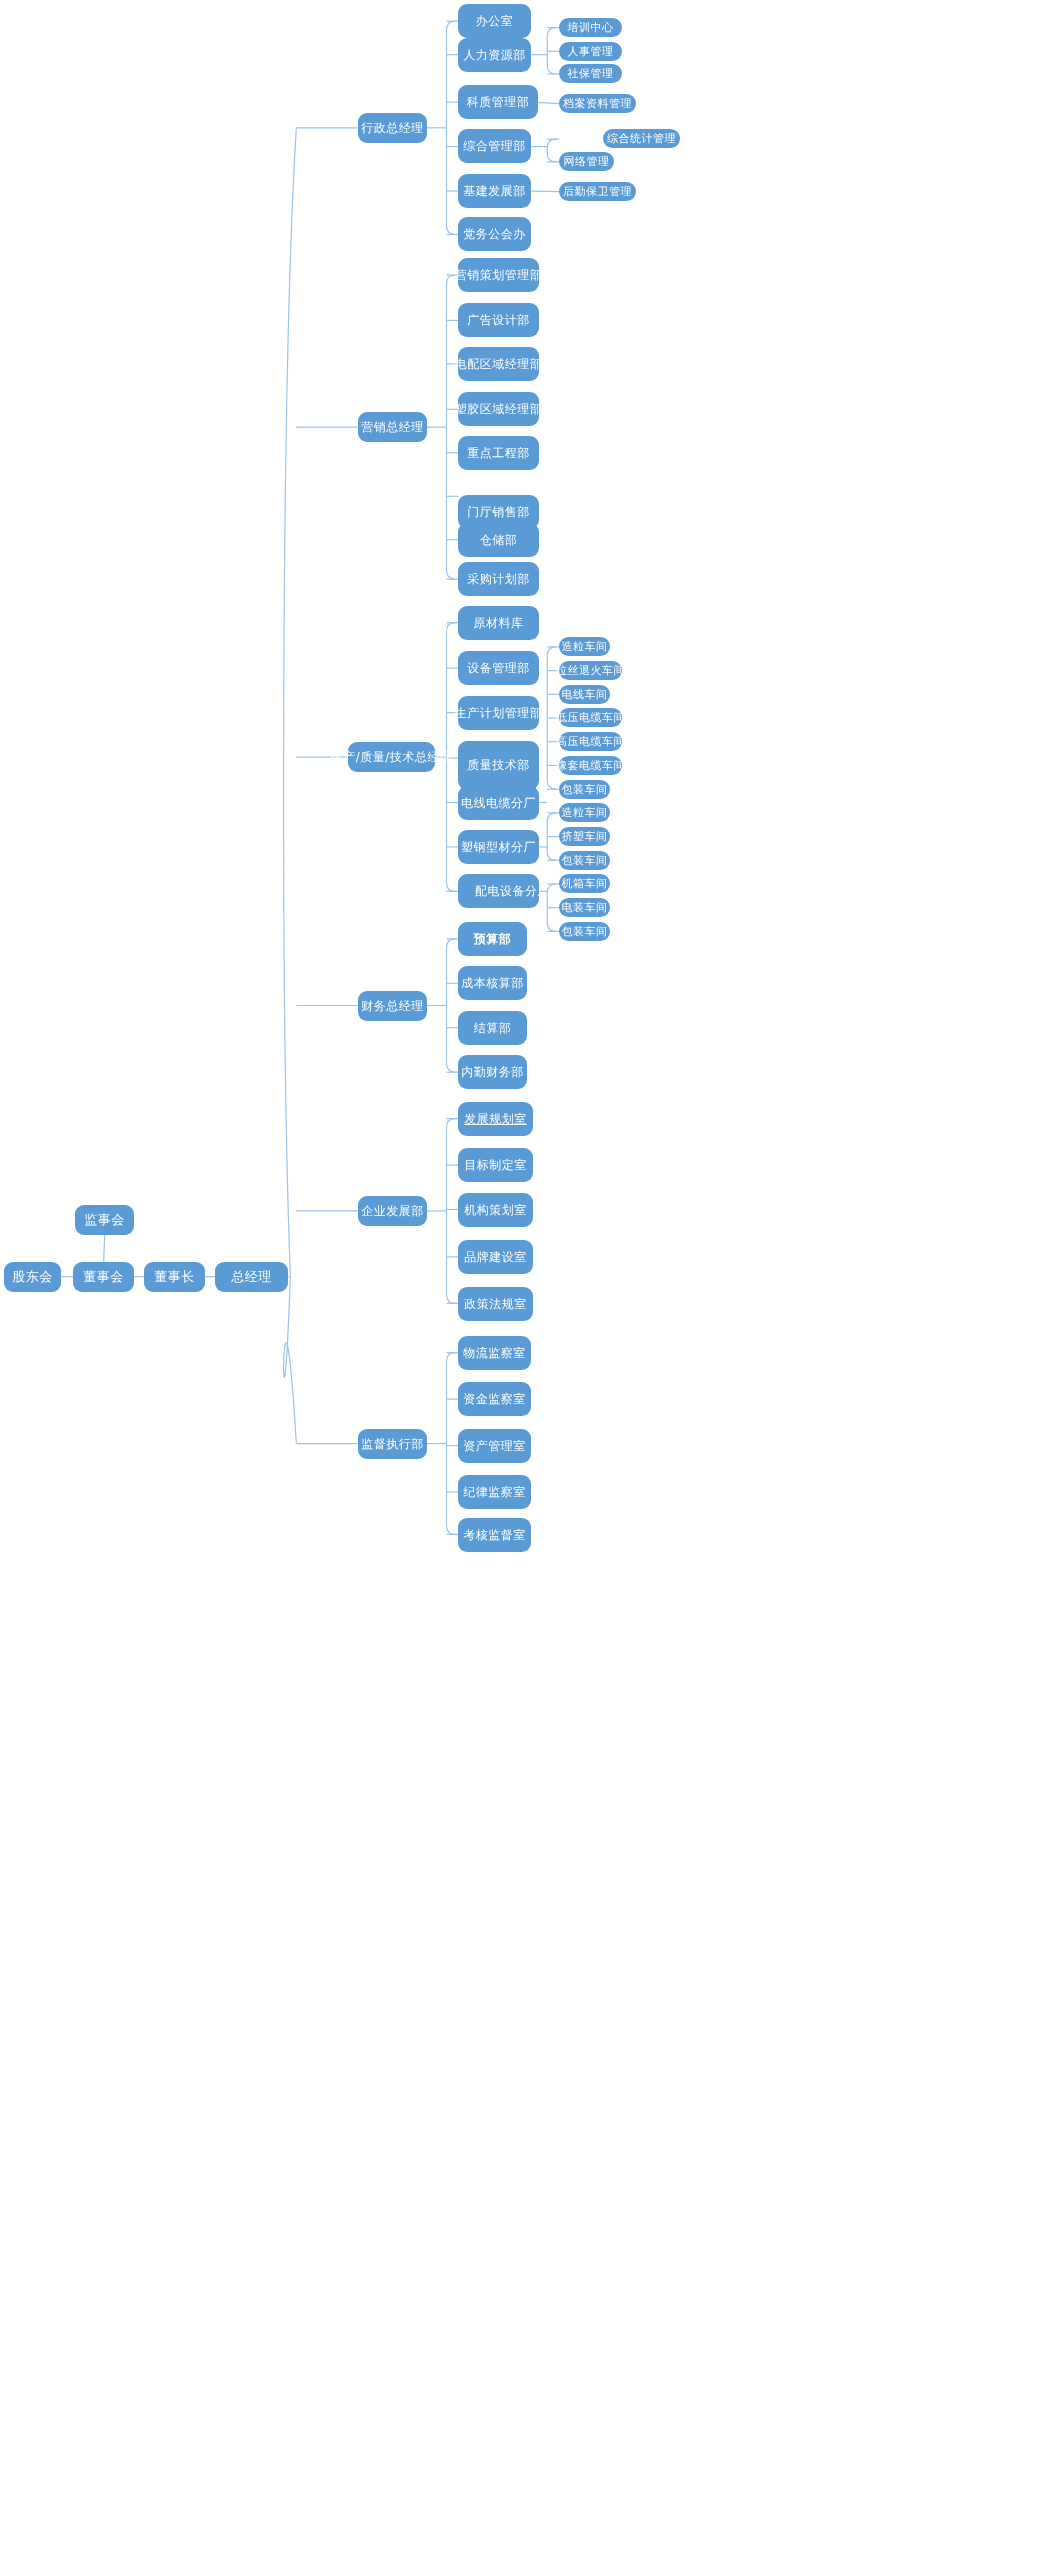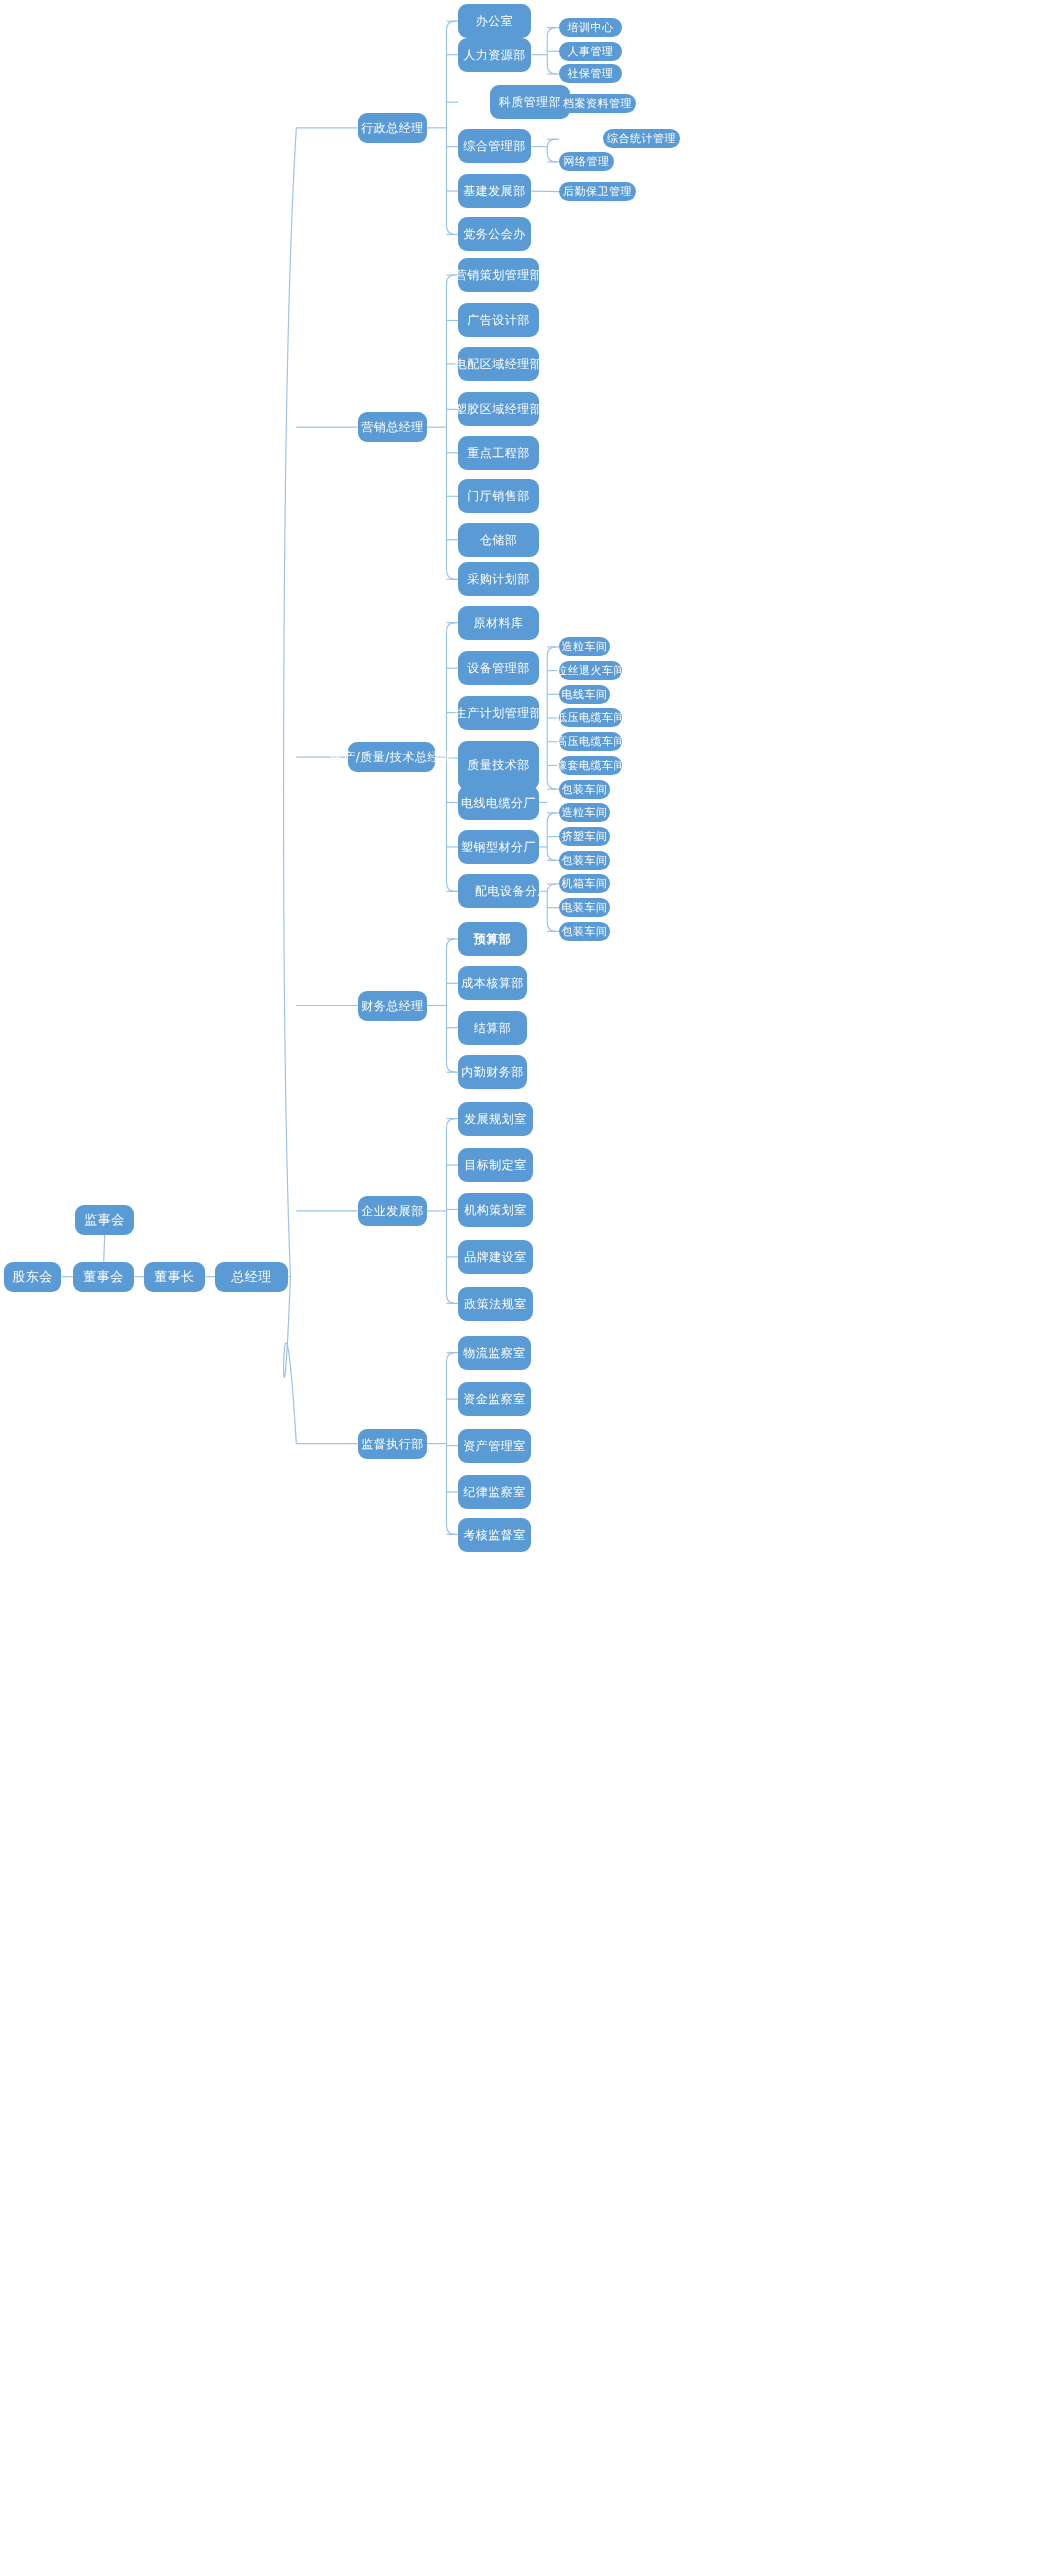--- a/index.html
+++ b/index.html
@@ -148,35 +148,35 @@
       <div class="node lvl0" style="left: 4px; top: 1262px; width: 57px; height: 30px;">股东会</div>
       <div class="node lvl0" style="left: 73px; top: 1262px; width: 61px; height: 30px;">董事会</div>
       <div class="node lvl0" style="left: 144px; top: 1262px; width: 61px; height: 30px;">董事长</div>
       <div class="node lvl0" style="left: 215px; top: 1262px; width: 73px; height: 30px;">总经理</div>
       <div class="node lvl0" style="left: 75px; top: 1205px; width: 59px; height: 30px;">监事会</div>
       <div class="node lvl2" style="left: 458px; top: 4px; width: 73px; height: 34px;">办公室</div>
       <div class="node lvl2" style="left: 458px; top: 38px; width: 73px; height: 34px;">人力资源部</div>
       <div class="node lvl3" style="left: 559px; top: 18px; width: 63px; height: 19px;">培训中心</div>
       <div class="node lvl3" style="left: 559px; top: 42px; width: 63px; height: 19px;">人事管理</div>
       <div class="node lvl3" style="left: 559px; top: 64px; width: 63px; height: 19px;">社保管理</div>
-      <div class="node lvl2" style="left: 458px; top: 85px; width: 80px; height: 34px; margin-left: 32px;">科质管理部</div>
+      <div class="node lvl2" style="left: 458px; top: 85px; width: 80px; height: 34px;">科质管理部</div>
       <div class="node lvl3" style="left: 559px; top: 94px; width: 77px; height: 19px;">档案资料管理</div>
       <div class="node lvl2" style="left: 458px; top: 129px; width: 73px; height: 34px;">综合管理部</div>
       <div class="node lvl3" style="left: 559px; top: 129px; width: 77px; height: 19px; margin-left: 44px;">综合统计管理</div>
       <div class="node lvl3" style="left: 559px; top: 152px; width: 55px; height: 19px;">网络管理</div>
       <div class="node lvl2" style="left: 458px; top: 174px; width: 73px; height: 34px;">基建发展部</div>
       <div class="node lvl3" style="left: 559px; top: 182px; width: 77px; height: 19px;">后勤保卫管理</div>
       <div class="node lvl2" style="left: 458px; top: 217px; width: 73px; height: 34px;">党务公会办</div>
       <div class="node lvl1" style="left: 358px; top: 113px; width: 69px; height: 30px;">行政总经理</div>
       <div class="node lvl2" style="left: 458px; top: 258px; width: 81px; height: 34px;">营销策划管理部</div>
       <div class="node lvl2" style="left: 458px; top: 303px; width: 81px; height: 34px;">广告设计部</div>
       <div class="node lvl2" style="left: 458px; top: 347px; width: 81px; height: 34px;">电配区域经理部</div>
       <div class="node lvl2" style="left: 458px; top: 392px; width: 81px; height: 34px;">塑胶区域经理部</div>
       <div class="node lvl2" style="left: 458px; top: 436px; width: 81px; height: 34px;">重点工程部</div>
-      <div class="node lvl2" style="left: 458px; top: 479px; width: 81px; height: 34px; text-align: right;">门厅销售部</div>
+      <div class="node lvl2" style="left: 458px; top: 495px; width: 81px; height: 34px; text-align: right;">门厅销售部</div>
       <div class="node lvl2" style="left: 458px; top: 523px; width: 81px; height: 34px;">仓储部</div>
       <div class="node lvl2" style="left: 458px; top: 562px; width: 81px; height: 34px;">采购计划部</div>
       <div class="node lvl1" style="left: 358px; top: 412px; width: 69px; height: 30px;">营销总经理</div>
       <div class="node lvl2" style="left: 458px; top: 606px; width: 81px; height: 34px;">原材料库</div>
       <div class="node lvl2" style="left: 458px; top: 651px; width: 81px; height: 34px;">设备管理部</div>
       <div class="node lvl2" style="left: 458px; top: 696px; width: 81px; height: 34px;">生产计划管理部</div>
       <div class="node lvl2" style="left: 458px; top: 741px; width: 81px; height: 49px;">质量技术部</div>
       <div class="node lvl2" style="left: 458px; top: 786px; width: 81px; height: 34px;">电线电缆分厂</div>
       <div class="node lvl3" style="left: 559px; top: 637px; width: 51px; height: 19px;">造粒车间</div>
       <div class="node lvl3" style="left: 559px; top: 661px; width: 63px; height: 19px;">拉丝退火车间</div>
@@ -192,21 +192,21 @@
       <div class="node lvl2" style="left: 458px; top: 874px; width: 81px; height: 34px; padding-left: 28px;">配电设备分厂</div>
       <div class="node lvl3" style="left: 559px; top: 874px; width: 51px; height: 19px;">机箱车间</div>
       <div class="node lvl3" style="left: 559px; top: 898px; width: 51px; height: 19px;">电装车间</div>
       <div class="node lvl3" style="left: 559px; top: 922px; width: 51px; height: 19px;">包装车间</div>
       <div class="node lvl1" style="left: 348px; top: 742px; width: 87px; height: 30px;">生产/质量/技术总经理</div>
       <div class="node lvl2 bold" style="left: 458px; top: 922px; width: 69px; height: 34px;">预算部</div>
       <div class="node lvl2" style="left: 458px; top: 966px; width: 69px; height: 34px;">成本核算部</div>
       <div class="node lvl2" style="left: 458px; top: 1011px; width: 69px; height: 34px;">结算部</div>
       <div class="node lvl2" style="left: 458px; top: 1055px; width: 69px; height: 34px;">内勤财务部</div>
       <div class="node lvl1" style="left: 358px; top: 991px; width: 69px; height: 30px;">财务总经理</div>
-      <div class="node lvl2" style="left: 458px; top: 1102px; width: 75px; height: 34px;">发展规划室</div>
+      <div class="node lvl2" style="left: 458px; top: 1102px; width: 75px; height: 34px; text-decoration: underline;">发展规划室</div>
       <div class="node lvl2" style="left: 458px; top: 1148px; width: 75px; height: 34px;">目标制定室</div>
       <div class="node lvl2" style="left: 458px; top: 1193px; width: 75px; height: 34px;">机构策划室</div>
       <div class="node lvl2" style="left: 458px; top: 1240px; width: 75px; height: 34px;">品牌建设室</div>
       <div class="node lvl2" style="left: 458px; top: 1287px; width: 75px; height: 34px;">政策法规室</div>
       <div class="node lvl1" style="left: 358px; top: 1196px; width: 69px; height: 30px;">企业发展部</div>
       <div class="node lvl2" style="left: 458px; top: 1336px; width: 73px; height: 34px;">物流监察室</div>
       <div class="node lvl2" style="left: 458px; top: 1382px; width: 73px; height: 34px;">资金监察室</div>
       <div class="node lvl2" style="left: 458px; top: 1429px; width: 73px; height: 34px;">资产管理室</div>
       <div class="node lvl2" style="left: 458px; top: 1475px; width: 73px; height: 34px;">纪律监察室</div>
       <div class="node lvl2" style="left: 458px; top: 1518px; width: 73px; height: 34px;">考核监督室</div>

